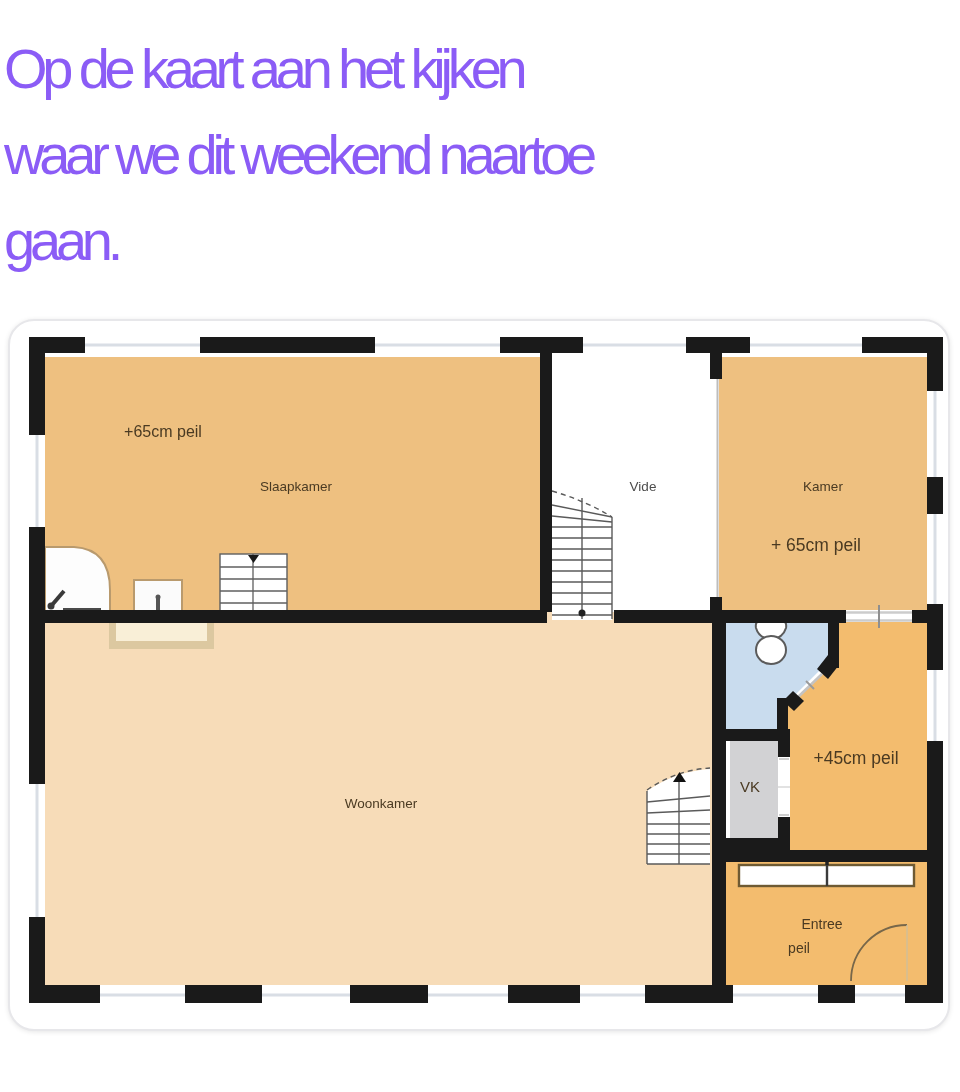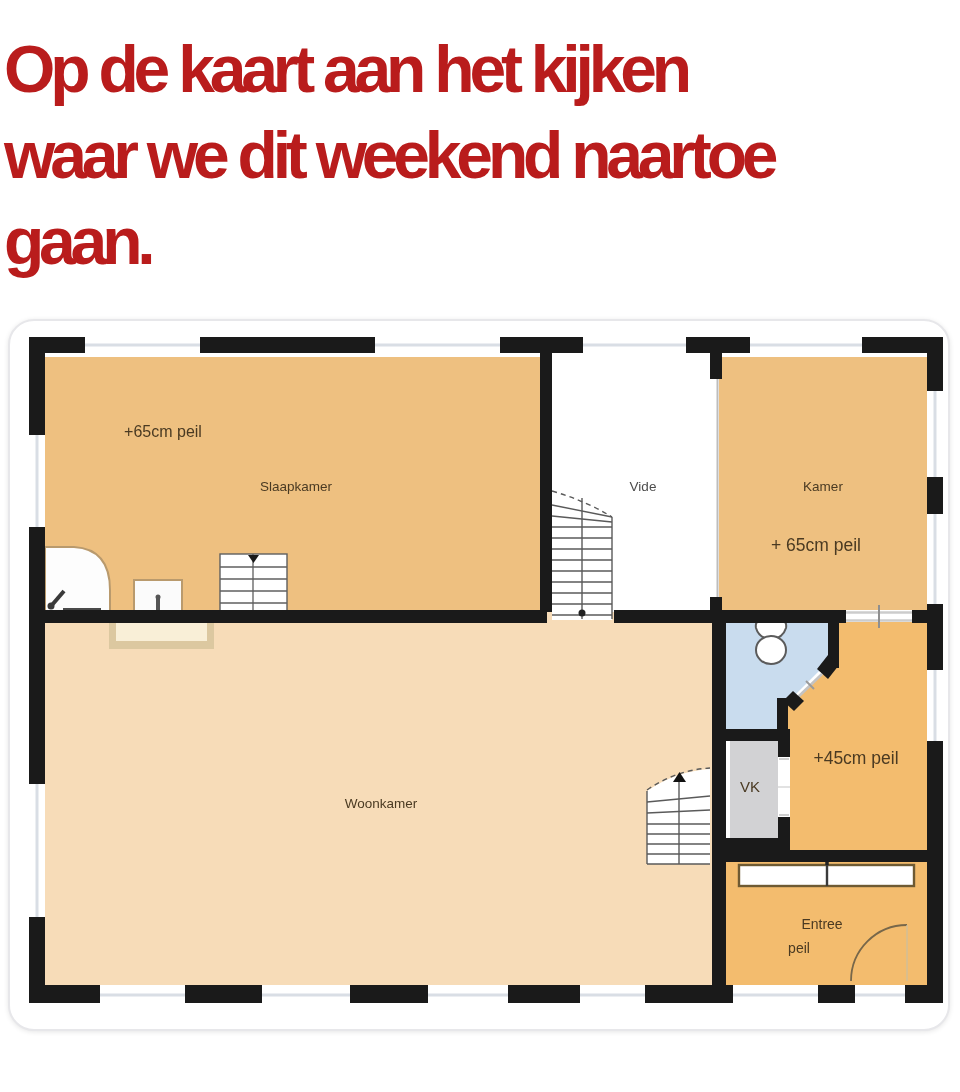--- a/index.html
+++ b/index.html
@@ -1,19 +1,19 @@
 <!DOCTYPE html>
 <html><head>
 <meta charset="utf-8">
 <style>
   html,body{margin:0;padding:0;background:#ffffff;}
   #page{position:relative;width:960px;height:1092px;background:#fff;overflow:hidden;
         font-family:"Liberation Sans", sans-serif;}
-  #heading{position:absolute;left:4px;top:26px;color:#b91c1c;
-           font-size:66px;line-height:86px;letter-spacing:-5.2px;white-space:pre;font-weight:bold;}
+  #heading{position:absolute;left:4px;top:26px;color:#8b5cf6;
+           font-size:56px;line-height:86px;letter-spacing:-5.2px;white-space:pre;}
   #card{position:absolute;left:8px;top:319px;width:938px;height:708px;
         background:#fff;border:2px solid #e7e7ea;border-radius:26px;
         box-shadow:0 1px 5px rgba(0,0,0,0.10);}
 </style>
 </head>
 <body>
 <div id="page">
   <div id="heading">Op de kaart aan het kijken
 waar we dit weekend naartoe
 gaan.</div>

